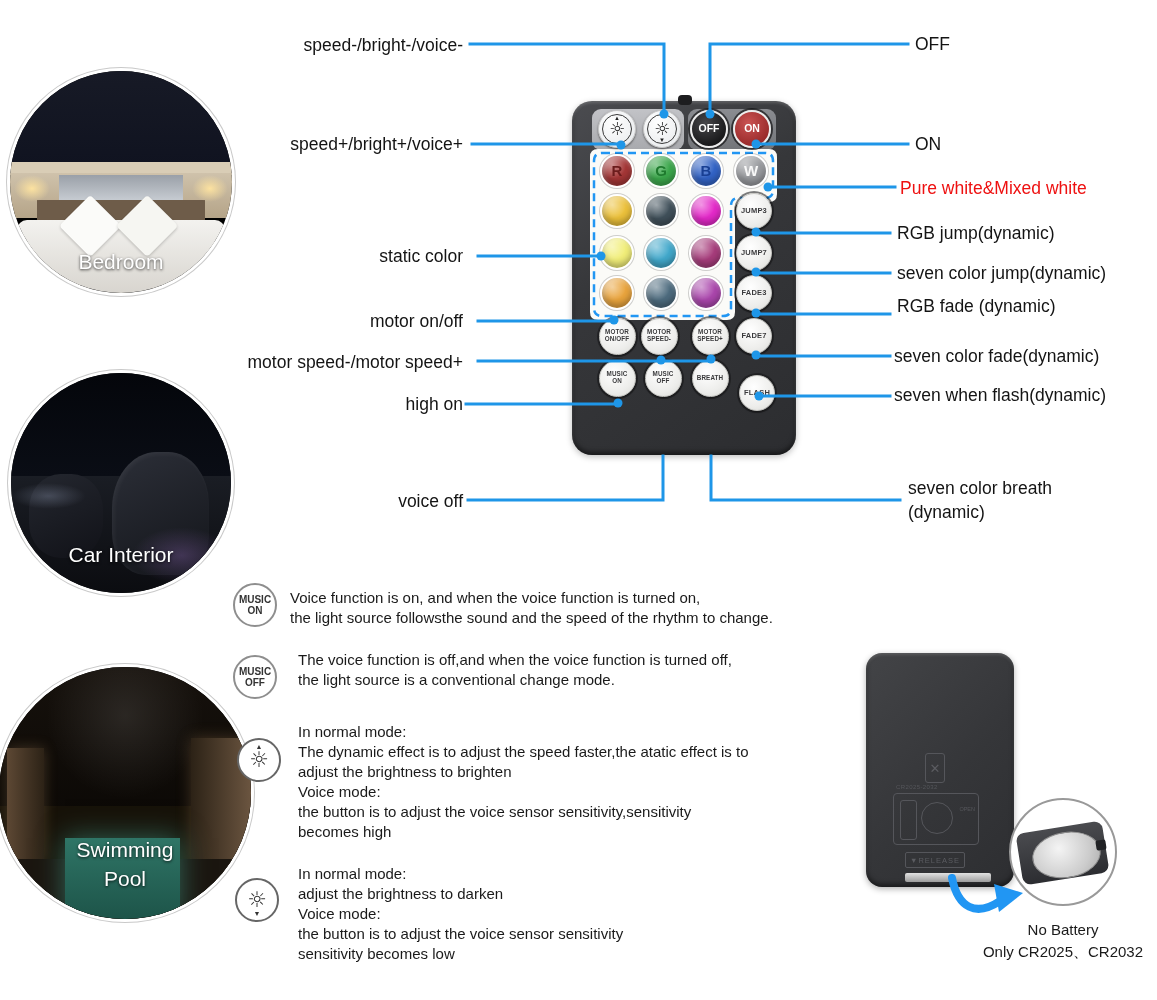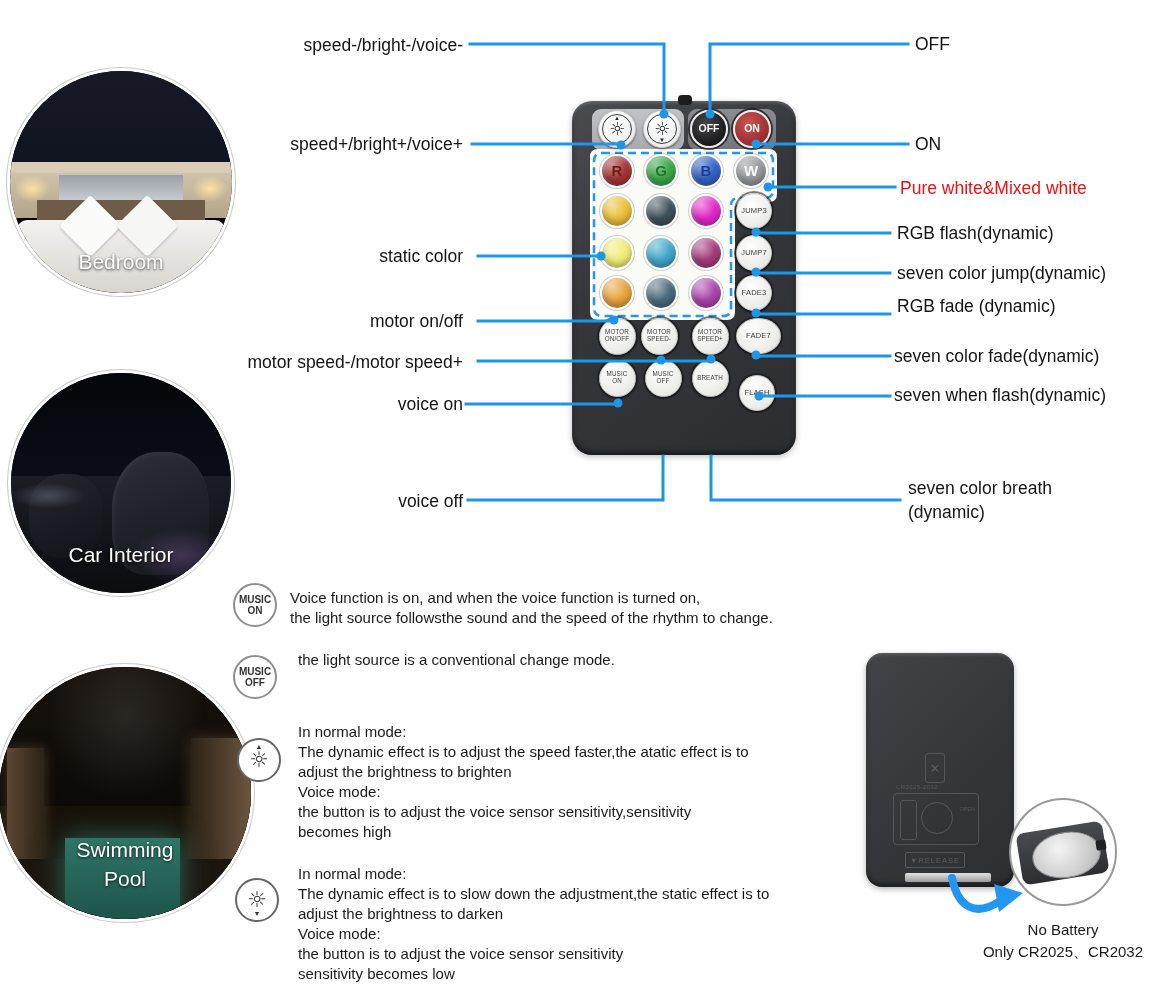--- a/index.html
+++ b/index.html
@@ -39,21 +39,21 @@
   .toppanel{position:absolute;top:8px;height:41px;border-radius:9px;}
   .toppanel.light{left:20px;width:92px;background:linear-gradient(#c2c3c7,#a8a9ad);}
   .toppanel.dark{left:116px;width:88px;background:linear-gradient(#8a8c91,#737579);}
   .keypad-svg{position:absolute;left:0;top:0;}
   .btn{position:absolute;border-radius:50%;box-sizing:border-box;display:flex;align-items:center;
        justify-content:center;text-align:center;line-height:1.05;}
   .colorbtn{border:2px solid #fff;
        box-shadow:0 0 0 1px rgba(0,0,0,.18), inset 0 -4px 6px rgba(0,0,0,.3), inset 2px 3px 5px rgba(255,255,255,.4);
        font-weight:bold;font-size:15px;}
   .keybtn{background:radial-gradient(circle at 40% 33%,#ffffff,#ededeb 62%,#d9d9d5);
-       border:1px solid #c4c4c0;color:#3a3a3c;font-weight:normal;
+       border:1px solid #c4c4c0;color:#3a3a3c;font-weight:bold;
        box-shadow:0 0 0 2px rgba(22,22,24,.55), 0 1px 2px rgba(0,0,0,.6);}
   .keybtn.mode{font-size:7.5px;letter-spacing:.2px;}
   .keybtn.fn{font-size:6.3px;white-space:pre-line;letter-spacing:.1px;}
   .offbtn{background:radial-gradient(circle at 40% 33%,#47474a,#19191b 72%);color:#fff;
        border:2px solid #ededed;font-weight:bold;font-size:10.5px;box-shadow:0 0 0 2px rgba(15,15,17,.7);}
   .onbtn{background:radial-gradient(circle at 40% 33%,#ca5353,#9a2b2b 72%);color:#fff;
        border:2px solid #ededed;font-weight:bold;font-size:10.5px;box-shadow:0 0 0 2px rgba(15,15,17,.7);}
   .dimbtn{background:radial-gradient(circle at 40% 33%,#ffffff,#eceef0 72%);border:1px solid #c6c6c6;
        box-shadow:0 1px 2px rgba(0,0,0,.55);}
   .dimbtn .ring{position:absolute;inset:3px;border:1.6px solid #3a3a3a;border-radius:50%;}
@@ -169,65 +169,66 @@
         <div class="btn colorbtn" style="left: 117px; top: 93px; width: 34px; height: 34px; background: radial-gradient(circle at 35% 30%, rgba(255, 255, 255, 0.5), rgba(255, 255, 255, 0) 48%), rgb(228, 41, 201);"></div>
         <div class="btn colorbtn" style="left: 28px; top: 135px; width: 34px; height: 34px; background: radial-gradient(circle at 35% 30%, rgba(255, 255, 255, 0.5), rgba(255, 255, 255, 0) 48%), rgb(241, 238, 121);"></div>
         <div class="btn colorbtn" style="left: 72px; top: 135px; width: 34px; height: 34px; background: radial-gradient(circle at 35% 30%, rgba(255, 255, 255, 0.5), rgba(255, 255, 255, 0) 48%), rgb(65, 168, 203);"></div>
         <div class="btn colorbtn" style="left: 117px; top: 135px; width: 34px; height: 34px; background: radial-gradient(circle at 35% 30%, rgba(255, 255, 255, 0.5), rgba(255, 255, 255, 0) 48%), rgb(166, 60, 123);"></div>
         <div class="btn colorbtn" style="left: 28px; top: 175px; width: 34px; height: 34px; background: radial-gradient(circle at 35% 30%, rgba(255, 255, 255, 0.5), rgba(255, 255, 255, 0) 48%), rgb(233, 164, 61);"></div>
         <div class="btn colorbtn" style="left: 72px; top: 175px; width: 34px; height: 34px; background: radial-gradient(circle at 35% 30%, rgba(255, 255, 255, 0.5), rgba(255, 255, 255, 0) 48%), rgb(77, 107, 126);"></div>
         <div class="btn colorbtn" style="left: 117px; top: 175px; width: 34px; height: 34px; background: radial-gradient(circle at 35% 30%, rgba(255, 255, 255, 0.5), rgba(255, 255, 255, 0) 48%), rgb(170, 70, 172);"></div>
         <div class="btn keybtn mode" style="left: 164px; top: 92px; width: 36px; height: 36px;">JUMP3</div>
         <div class="btn keybtn mode" style="left: 164px; top: 134px; width: 36px; height: 36px;">JUMP7</div>
         <div class="btn keybtn mode" style="left: 164px; top: 174px; width: 36px; height: 36px;">FADE3</div>
-        <div class="btn keybtn mode" style="left: 164px; top: 217px; width: 45px; height: 36px;">FADE7</div>
+        <div class="btn keybtn mode" style="left: 164px; top: 217px; width: 36px; height: 36px;">FADE7</div>
         <div class="btn keybtn mode" style="left: 167px; top: 259px; width: 36px; height: 36px; margin-top: 15px;">FLASH</div>
         <div class="btn keybtn fn" style="left: 26.5px; top: 216.5px; width: 37px; height: 37px;">MOTOR
 ON/OFF</div>
         <div class="btn keybtn fn" style="left: 68.5px; top: 216.5px; width: 37px; height: 37px;">MOTOR
 SPEED-</div>
         <div class="btn keybtn fn" style="left: 119.5px; top: 216.5px; width: 37px; height: 37px;">MOTOR
 SPEED+</div>
         <div class="btn keybtn fn" style="left: 26.5px; top: 258.5px; width: 37px; height: 37px;">MUSIC
 ON</div>
         <div class="btn keybtn fn" style="left: 72.5px; top: 258.5px; width: 37px; height: 37px;">MUSIC
 OFF</div>
         <div class="btn keybtn fn" style="left: 119.5px; top: 258.5px; width: 37px; height: 37px;">BREATH</div>
       </div>
   </div>
 
   <div class="lbl leftside" style="top:45px">speed-/bright-/voice-</div>
   <div class="lbl leftside" style="top:144px">speed+/bright+/voice+</div>
   <div class="lbl leftside" style="top:256px">static color</div>
   <div class="lbl leftside" style="top:321px">motor on/off</div>
   <div class="lbl leftside" style="top:362px">motor speed-/motor speed+</div>
-  <div class="lbl leftside" style="top:404px">voice on</div>
+  <div class="lbl leftside" style="top:404px">high on</div>
   <div class="lbl leftside" style="top:501px">voice off</div>
 
   <div class="lbl rightside" style="left:915px;top:44px">OFF</div>
   <div class="lbl rightside" style="left:915px;top:144px">ON</div>
   <div class="lbl rightside" style="left: 900px; top: 188px; color: rgb(238, 17, 17);">Pure white&amp;Mixed white</div>
-  <div class="lbl rightside" style="left:897px;top:233px">RGB flash(dynamic)</div>
+  <div class="lbl rightside" style="left:897px;top:233px">RGB jump(dynamic)</div>
   <div class="lbl rightside" style="left:897px;top:273px">seven color jump(dynamic)</div>
   <div class="lbl rightside" style="left:897px;top:306px">RGB fade (dynamic)</div>
   <div class="lbl rightside" style="left:894px;top:356px">seven color fade(dynamic)</div>
   <div class="lbl rightside" style="left:894px;top:395px">seven when flash(dynamic)</div>
   <div class="lbl rightside multiline" style="left:908px;top:500px">seven color breath
 (dynamic)</div>
 
   <div class="note-icon music" style="left:233px;top:583px;">MUSIC
 ON</div>
   <div class="note-text" style="left:290px;top:588px;">
       <div>Voice function is on, and when the voice function is turned on,</div>
       <div>the light source followsthe sound and the speed of the rhythm to change.</div>
     </div>
 
   <div class="note-icon music" style="left:233px;top:655px;">MUSIC
 OFF</div>
   <div class="note-text" style="left:298px;top:650px;">
+      <div>The voice function is off,and when the voice function is turned off,</div>
       <div>the light source is a conventional change mode.</div>
     </div>
 
   <div class="note-icon sunicon" style="left:237px;top:738px;">
     <span class="sun">☼</span>
     <span class="mini-arrow up">▲</span>
   </div>
   <div class="note-text" style="left:298px;top:722px;">
       <div>In normal mode:</div>
       <div>The dynamic effect is to adjust the speed faster,the atatic effect is to</div>
@@ -236,21 +237,20 @@
       <div>the button is to adjust the voice sensor sensitivity,sensitivity</div>
       <div>becomes high</div>
     </div>
 
   <div class="note-icon sunicon" style="left:235px;top:878px;">
     <span class="sun">☼</span>
     <span class="mini-arrow down">▼</span>
   </div>
   <div class="note-text" style="left:298px;top:864px;">
       <div>In normal mode:</div>
-      <div>The dynamic effect is to slow down the adjustment,the static effect is to</div>
       <div>adjust the brightness to darken</div>
       <div>Voice mode:</div>
       <div>the button is to adjust the voice sensor sensitivity</div>
       <div>sensitivity becomes low</div>
     </div>
 
   <div class="remote-back">
     <div class="engrave weee">✕</div>
     <div class="etext" style="left:30px;top:131px;">CR2025-2032</div>
     <div class="engrave bdiag">

